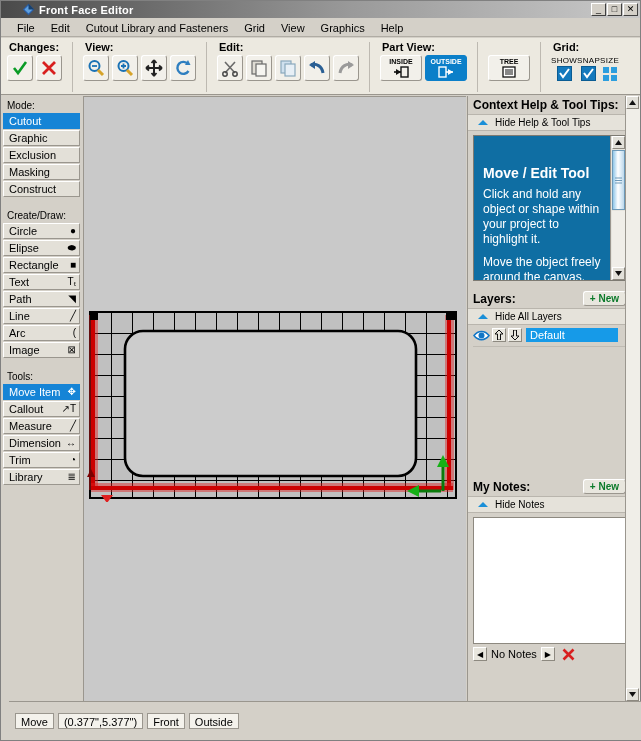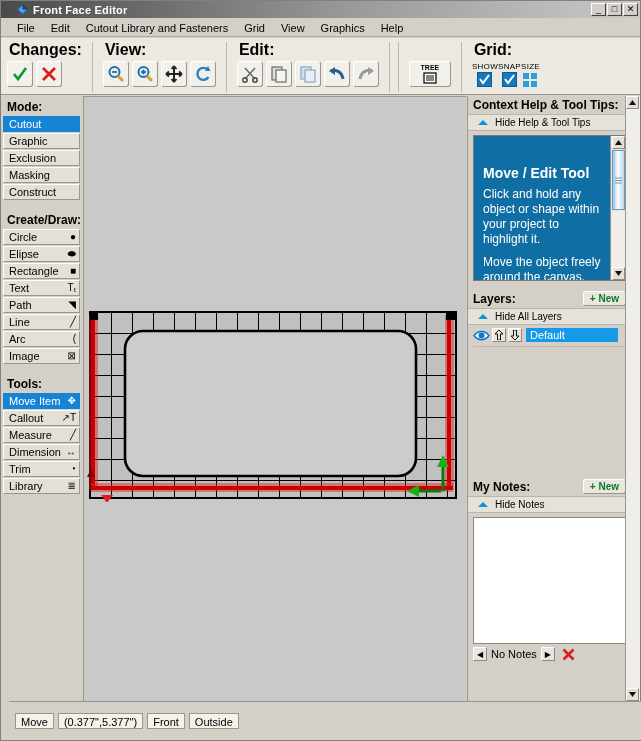--- a/index.html
+++ b/index.html
@@ -10,21 +10,21 @@
     background:#d4d0c8;
     color:#000;
   }
   #app { position:relative; width:641px; height:741px; background:#d4d0c8;
          border:1px solid #808080; }
 
   
   #titlebar {
     position:absolute; left:0; top:0; width:639px; height:17px;
     background:linear-gradient(to right,#4a4a4a,#9a9a9a 55%,#c9c9c9);
-    display:flex; align-items:center; padding-left:15px;
+    display:flex; align-items:center; padding-left:21px;
   }
   #titlebar .tb-icon { width:13px; height:13px; margin-right:4px; flex:0 0 auto; }
   #titlebar .tb-title { color:#fff; font-size:11px; font-weight:bold; letter-spacing:.2px;}
   #win-btns { position:absolute; right:2px; top:2px; display:flex; gap:1px; }
   .winbtn {
     width:15px; height:13px; background:#d4d0c8;
     border:1px solid #fff; border-right-color:#404040; border-bottom-color:#404040;
     display:flex; align-items:center; justify-content:center;
     font-size:9px; line-height:1; font-family:"Liberation Sans", sans-serif;
     color:#000;
@@ -39,21 +39,21 @@
   #menubar .mi { padding:1px 8px; font-size:11px; white-space:nowrap; }
 
   
   #toolbar {
     position:absolute; left:0; top:37px; width:639px; height:57px;
     background:#ece9e0;
     border-bottom:1px solid #9a968e;
     display:flex; align-items:flex-start;
   }
   .tb-group { display:flex; flex-direction:column; padding:3px 6px 0 6px; height:100%; }
-  .tb-group .g-label { font-size:16px; font-weight:bold; margin-bottom:2px; padding-left:2px;}
+  .tb-group .g-label { font-size:11px; font-weight:bold; margin-bottom:2px; padding-left:2px;}
   .tb-row { display:flex; gap:3px; align-items:center; }
   .tbtn {
     width:26px; height:26px; background:#f2f0ea;
     border:1px solid #fff; border-right-color:#9a968e; border-bottom-color:#9a968e;
     border-radius:3px;
     display:flex; align-items:center; justify-content:center;
     position:relative;
   }
   .tbtn.wide { width:42px; height:26px; flex-direction:column; gap:0px; }
   .tbtn.sel { background:#0b7fc9; border-color:#0b7fc9; }
@@ -65,21 +65,21 @@
   .grid-col .gc-lab { font-size:8px; letter-spacing:.3px; }
   .chk { width:15px; height:15px; background:#1479bd; border:1px solid #0a5c93;
          display:flex; align-items:center; justify-content:center; margin-top:1px;}
   .chk svg { display:block; }
 
   
   #leftcol {
     position:absolute; left:0; top:95px; width:81px; height:605px;
     background:#d4d0c8; padding:2px 2px 0 2px;
   }
-  .sec-label { font-size:12px; font-weight:bold; padding:2px 2px 2px 4px; }
+  .sec-label { font-size:10px; font-weight:normal; padding:2px 2px 2px 4px; }
   .litem {
     height:16px; background:#e3e0d8;
     border:1px solid #fff; border-right-color:#9a968e; border-bottom-color:#9a968e;
     display:flex; align-items:center; justify-content:space-between;
     padding:0 3px 0 5px; margin-bottom:1px; font-size:11px;
   }
   .litem.sel { background:#1684d6; color:#fff; border-color:#1684d6; }
   .litem .ic { font-size:10px; line-height:1; display:flex; align-items:center; }
   .spacer8 { height:10px; }
 
@@ -262,20 +262,41 @@
         <div class="tbtn">
           <svg width="18" height="18" viewBox="0 0 18 18">
             <path d="M3 14 C4 7 10 4 15 6" stroke="#9a9a9a" stroke-width="3" fill="none"></path>
             <polygon points="17,6 11,2 11,10" fill="#9a9a9a"></polygon>
           </svg>
         </div>
       </div>
     </div>
     <div class="tb-sep"></div>
 
+    <div class="tb-group">
+      <div class="g-label">Part View:</div>
+      <div class="tb-row">
+        <div class="tbtn wide">
+          <span class="cap">INSIDE</span>
+          <svg width="16" height="12" viewBox="0 0 16 12">
+            <rect x="8" y="1" width="7" height="10" fill="none" stroke="#111" stroke-width="1.4"></rect>
+            <path d="M1 6 H8" stroke="#111" stroke-width="1.6"></path>
+            <polygon points="8,6 3,3 3,9" fill="#111"></polygon>
+          </svg>
+        </div>
+        <div class="tbtn wide sel">
+          <span class="cap">OUTSIDE</span>
+          <svg width="16" height="12" viewBox="0 0 16 12">
+            <rect x="1" y="1" width="7" height="10" fill="none" stroke="#fff" stroke-width="1.4"></rect>
+            <path d="M8 6 H15" stroke="#fff" stroke-width="1.6"></path>
+            <polygon points="15,6 10,3 10,9" fill="#fff"></polygon>
+          </svg>
+        </div>
+      </div>
+    </div>
     <div class="tb-sep"></div>
 
     <div class="tb-group">
       <div class="g-label">&nbsp;</div>
       <div class="tb-row">
         <div class="tbtn wide">
           <span class="cap">TREE</span>
           <svg width="14" height="12" viewBox="0 0 14 12">
             <rect x="1" y="1" width="12" height="10" fill="#fff" stroke="#111" stroke-width="1.3"></rect>
             <path d="M3 4 H11 M3 6 H11 M3 8 H11" stroke="#111" stroke-width="1.1"></path>

